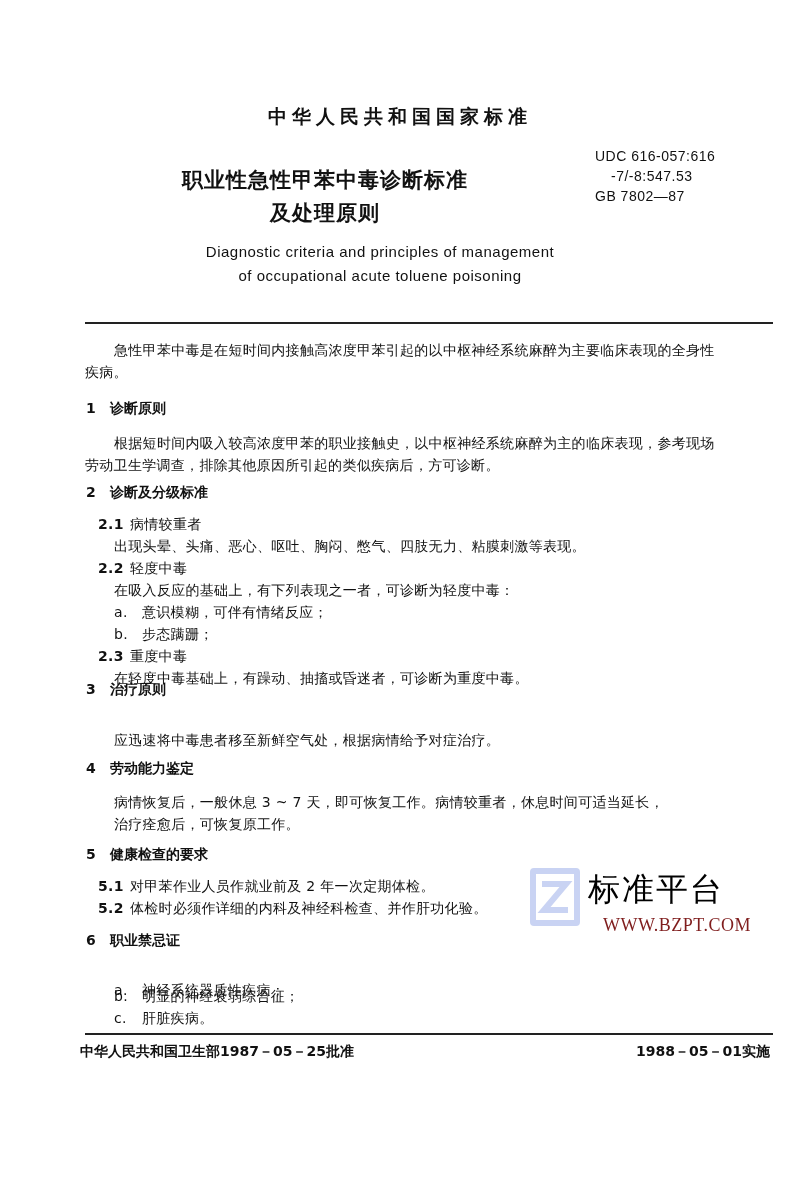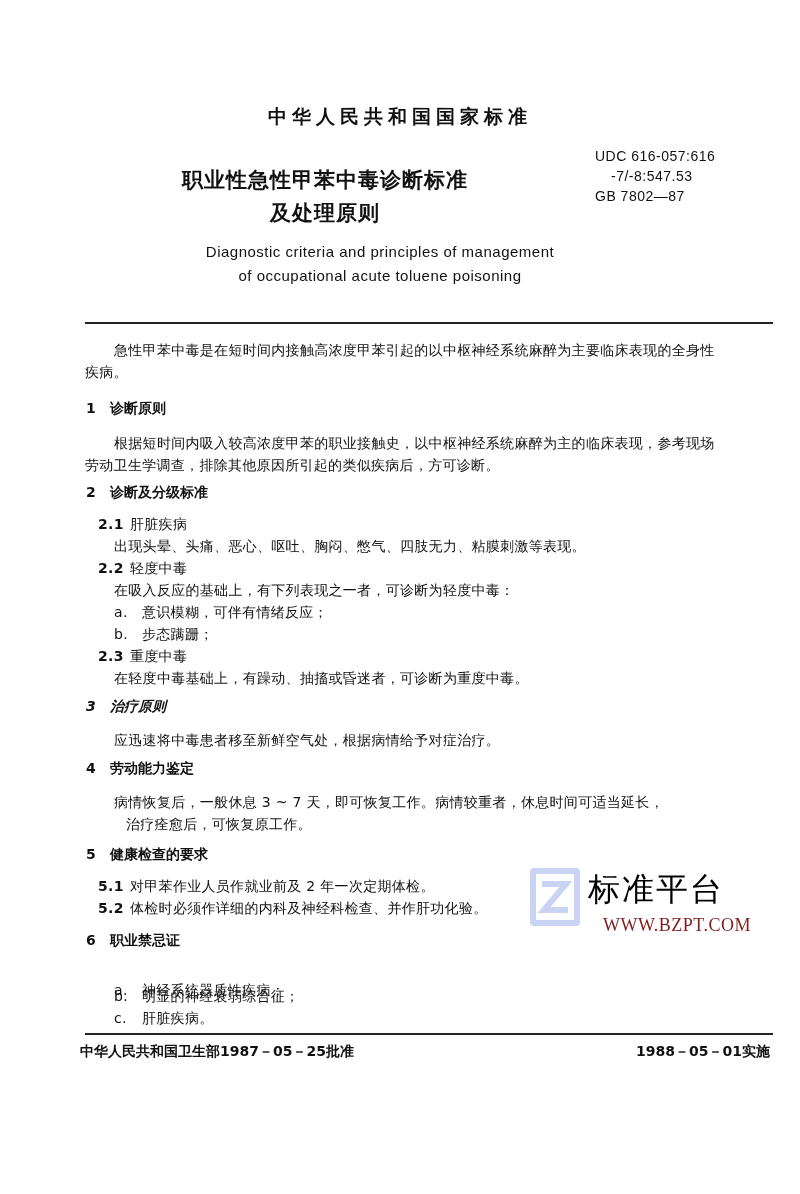--- a/index.html
+++ b/index.html
@@ -53,48 +53,48 @@
 <div class="abs h" style="left:86px; top:400px;">
   <span class="num">1</span><span>诊断原则</span>
 </div>
 <div class="abs p" style="left:114px; top:433px;">根据短时间内吸入较高浓度甲苯的职业接触史，以中枢神经系统麻醉为主的临床表现，参考现场</div>
 <div class="abs p" style="left:85px; top:455px;">劳动卫生学调查，排除其他原因所引起的类似疾病后，方可诊断。</div>
 
 <div class="abs h" style="left:86px; top:484px;">
   <span class="num">2</span><span>诊断及分级标准</span>
 </div>
 <div class="abs p sub" style="left:98px; top:514px;">
-  <span class="num">2.1</span><span>肝脏疾病</span>
+  <span class="num">2.1</span><span>病情较重者</span>
 </div>
 <div class="abs p" style="left:114px; top:536px;">出现头晕、头痛、恶心、呕吐、胸闷、憋气、四肢无力、粘膜刺激等表现。</div>
 <div class="abs p sub" style="left:98px; top:558px;">
   <span class="num">2.2</span><span>轻度中毒</span>
 </div>
 <div class="abs p" style="left:114px; top:580px;">在吸入反应的基础上，有下列表现之一者，可诊断为轻度中毒：</div>
 <div class="abs p item" style="left:114px; top:602px;">
   <span class="lbl">a.</span><span>意识模糊，可伴有情绪反应；</span>
 </div>
 <div class="abs p item" style="left:114px; top:624px;">
   <span class="lbl">b.</span><span>步态蹒跚；</span>
 </div>
 <div class="abs p sub" style="left:98px; top:646px;">
   <span class="num">2.3</span><span>重度中毒</span>
 </div>
 <div class="abs p" style="left:114px; top:668px;">在轻度中毒基础上，有躁动、抽搐或昏迷者，可诊断为重度中毒。</div>
 
-<div class="abs h" style="left:86px; top:698px;font-style:italic;">
+<div class="abs h" style="left:86px; top:681px;">
   <span class="num">3</span><span>治疗原则</span>
 </div>
 <div class="abs p" style="left:114px; top:730px;">应迅速将中毒患者移至新鲜空气处，根据病情给予对症治疗。</div>
 
 <div class="abs h" style="left:86px; top:760px;">
   <span class="num">4</span><span>劳动能力鉴定</span>
 </div>
 <div class="abs p" style="left:114px; top:792px;">病情恢复后，一般休息 3 ~ 7 天，即可恢复工作。病情较重者，休息时间可适当延长，</div>
-<div class="abs p" style="left:126px; top:814px;">治疗痊愈后，可恢复原工作。</div>
+<div class="abs p" style="left:114px; top:814px;">治疗痊愈后，可恢复原工作。</div>
 
 <div class="abs h" style="left:86px; top:846px;">
   <span class="num">5</span><span>健康检查的要求</span>
 </div>
 <div class="abs p sub" style="left:98px; top:876px;">
   <span class="num">5.1</span><span>对甲苯作业人员作就业前及 2 年一次定期体检。</span>
 </div>
 <div class="abs p sub" style="left:98px; top:898px;">
   <span class="num">5.2</span><span>体检时必须作详细的内科及神经科检查、并作肝功化验。</span>
 </div>

